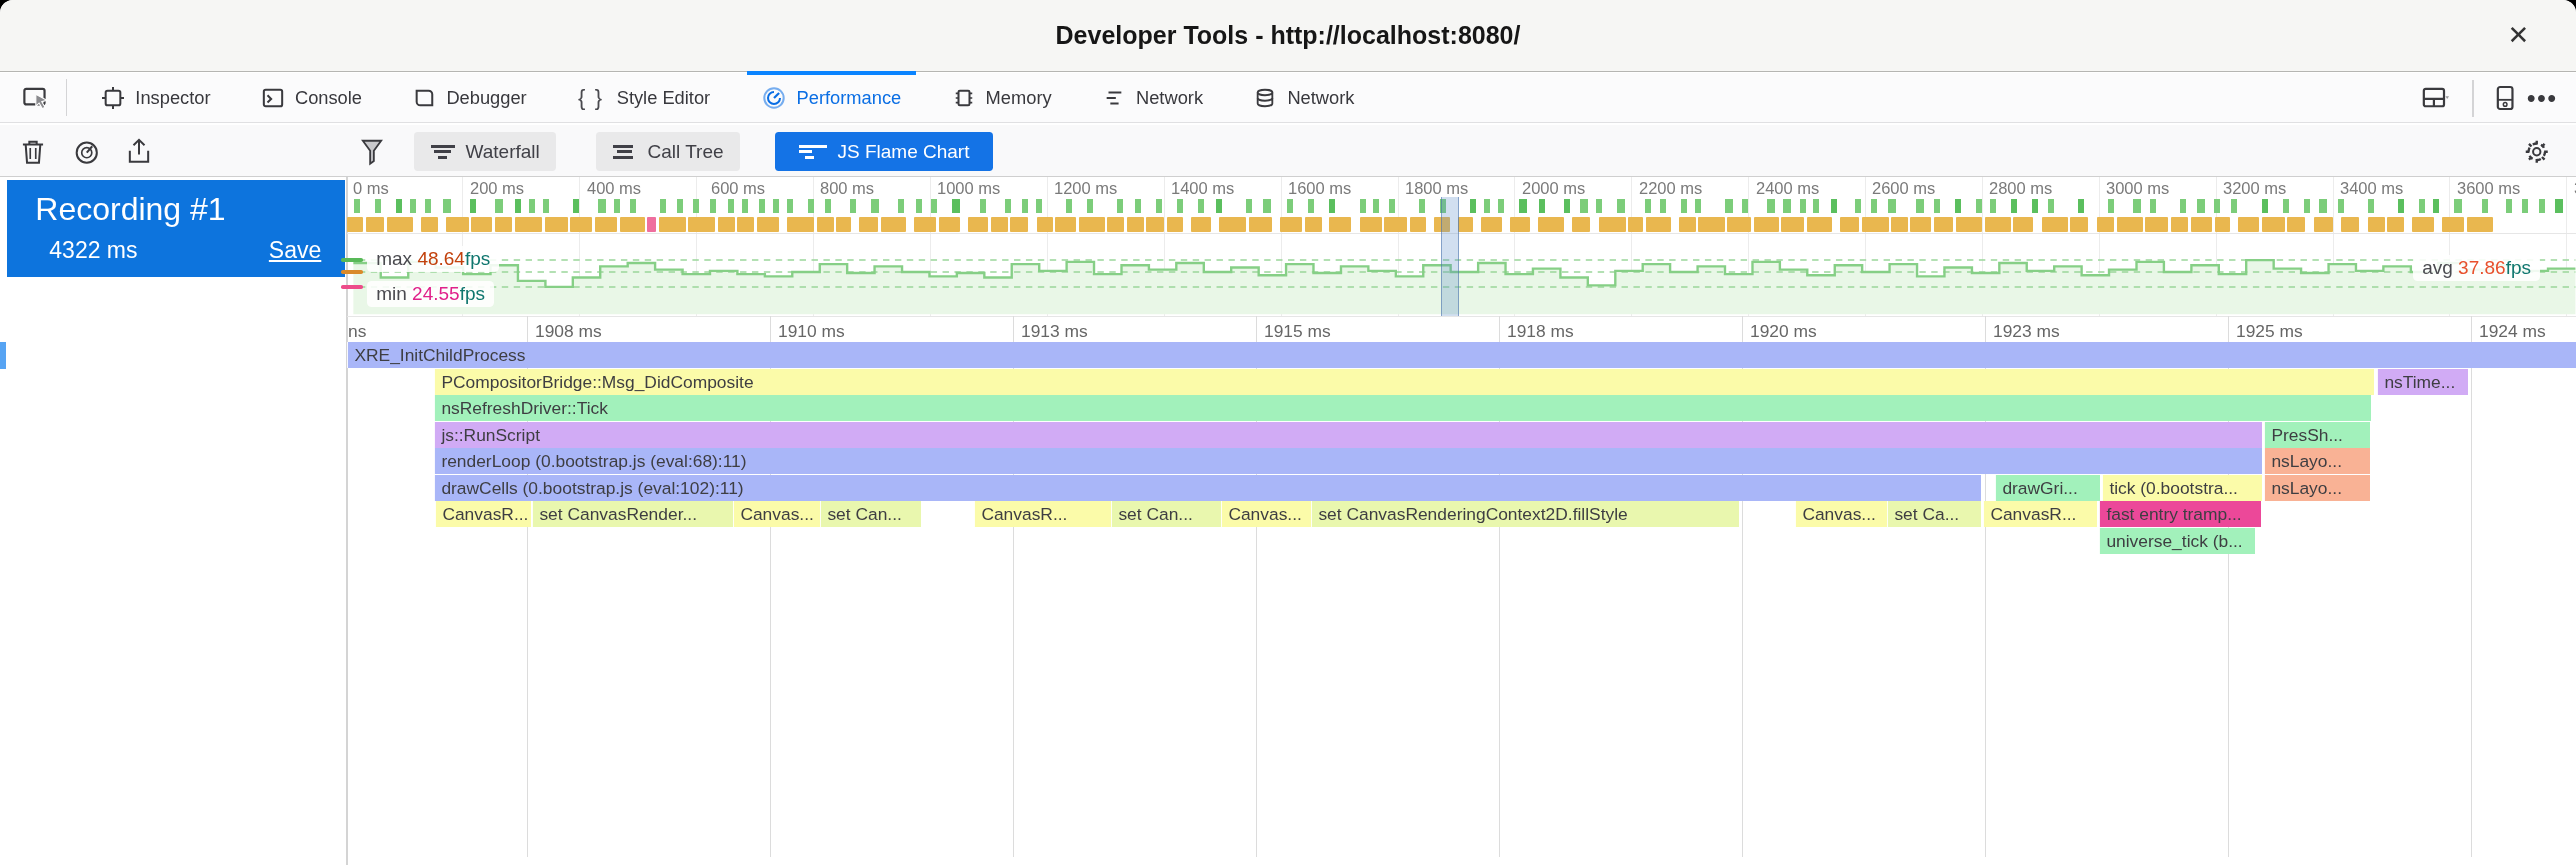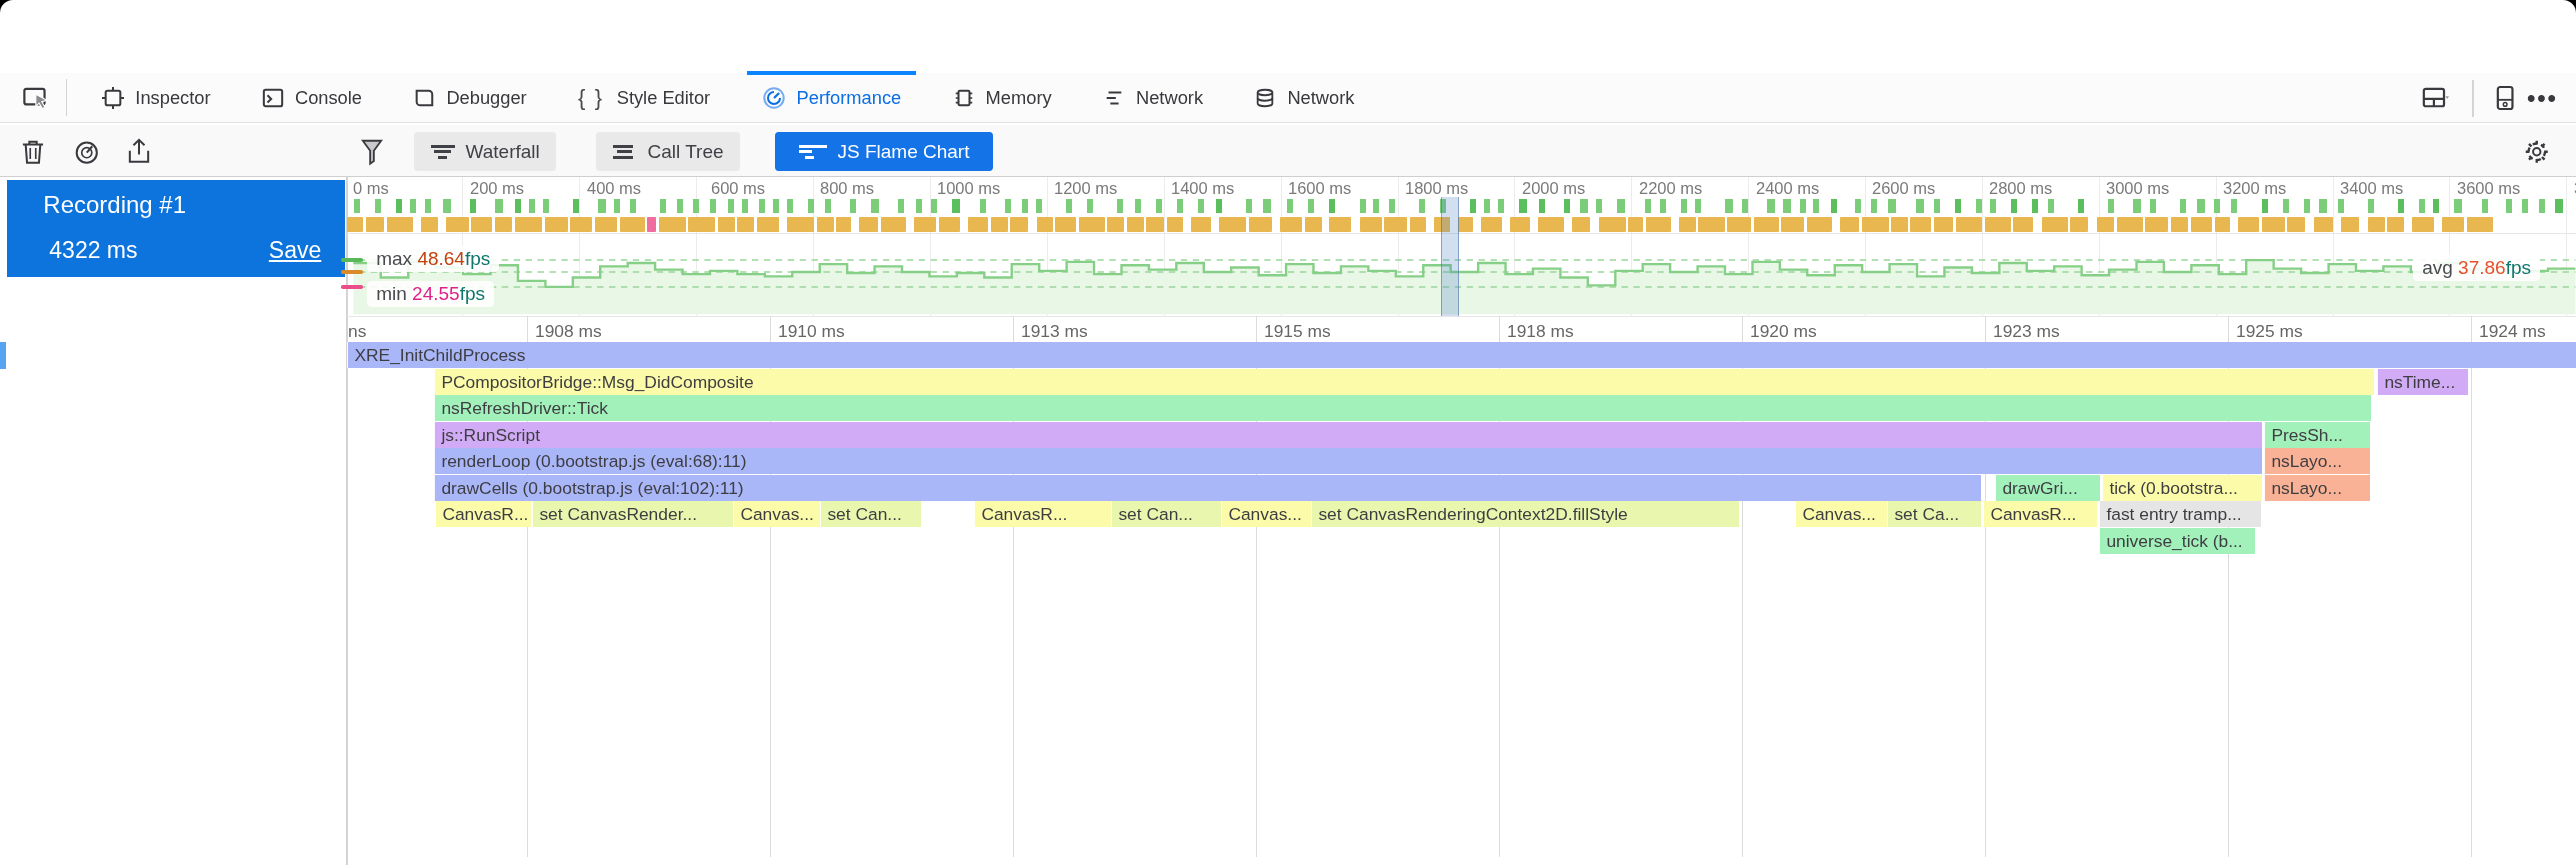--- a/index.html
+++ b/index.html
@@ -29,21 +29,21 @@
   .icon-btn{position:absolute;top:7.3px;width:40px;height:39px;display:flex;align-items:center;justify-content:center;}
   .view-btn{position:absolute;top:7.3px;height:39px;border-radius:3.7px;background:#e9e9ea;color:#404047;
             font-size:19px;display:flex;align-items:center;gap:11px;padding:0 16.5px;white-space:nowrap;}
   .view-btn.active{background:#1473e6;color:#fff;}
   .wf-icon i{display:block;height:2.8px;background:#404047;margin:2.8px 0;}
   .view-btn.active .wf-icon i{background:#fff;}
   
   .splitter{position:absolute;left:346px;top:177px;width:1.8px;height:688px;background:#d4d4d4;}
   .sidebar{position:absolute;left:0;top:177px;width:346px;height:688px;background:#fff;}
   .rec-card{position:absolute;left:7.3px;top:2.8px;width:338px;height:97px;background:#0d74dd;color:#fff;}
-  .rec-title{position:absolute;left:36px;top:11px;font-size:24px;font-weight:400;}
+  .rec-title{position:absolute;left:28px;top:11px;font-size:32px;font-weight:400;}
   .rec-dur{position:absolute;left:42px;top:57px;font-size:23px;}
   .rec-save{position:absolute;right:24px;top:57px;font-size:23px;text-decoration:underline;}
   .rec-strip{position:absolute;left:0;top:165px;width:5.5px;height:26.6px;background:#57a4f3;}
   
   .ov-label{position:absolute;top:179px;font-size:16.5px;color:#7a7a7a;white-space:nowrap;}
   .ov-grid{position:absolute;top:177px;width:0.9px;height:139px;background:#ececec;}
   .g-tick{position:absolute;top:199px;height:13.8px;}
   .marker{position:absolute;top:217px;height:14.7px;border-radius:0.9px;}
   .sep-line{position:absolute;left:347px;width:2229px;height:0.9px;background:#e6e6e6;}
   .fps-pill{position:absolute;background:rgba(255,255,255,.88);border-radius:4.6px;padding:1.8px 9.2px;
@@ -57,20 +57,24 @@
   .dt-grid{position:absolute;top:316px;width:0.9px;height:541px;background:#dcdcdc;}
   .dt-label{position:absolute;top:321px;font-size:17.4px;color:#666;white-space:nowrap;}
   .seg{position:absolute;height:26px;line-height:26px;font-size:17.4px;color:#3e3e42;overflow:hidden;
        white-space:nowrap;padding-left:6.4px;border-left:0.9px solid rgba(255,255,255,.9);}
 </style>
 </head>
 <body>
 
 <div id="app">
 
+  <div class="titlebar">
+    <div class="title">Developer Tools - http://localhost:8080/</div>
+    <div class="close-btn">✕</div>
+  </div>
 
   <div class="tabbar">
     <div class="picker">
       <svg width="27.5" height="24" viewBox="0 0 30 26">
         <rect x="1.5" y="3" width="22" height="17" rx="2" fill="none" stroke="#3a3a3e" stroke-width="2.4"></rect>
         <path d="M14 9 L26 15.5 L20.5 17 L24 23 L21 24.6 L17.6 18.6 L14 22 Z" fill="#8a8a8e" stroke="#fff" stroke-width="1.2"></path>
       </svg>
     </div>
     <div class="tb-sep"></div>
 
@@ -529,18 +533,18 @@
       <div class="seg" style="left: 532px; width: 202px; top: 501px; background: rgb(233, 247, 174);">set CanvasRender...</div>
       <div class="seg" style="left: 733px; width: 87px; top: 501px; background: rgb(251, 251, 169);">Canvas...</div>
       <div class="seg" style="left: 820px; width: 101px; top: 501px; background: rgb(233, 247, 174);">set Can...</div>
       <div class="seg" style="left: 974px; width: 137px; top: 501px; background: rgb(251, 251, 169);">CanvasR...</div>
       <div class="seg" style="left: 1111px; width: 110px; top: 501px; background: rgb(233, 247, 174);">set Can...</div>
       <div class="seg" style="left: 1221px; width: 90px; top: 501px; background: rgb(251, 251, 169);">Canvas...</div>
       <div class="seg" style="left: 1311px; width: 428px; top: 501px; background: rgb(233, 247, 174);">set CanvasRenderingContext2D.fillStyle</div>
       <div class="seg" style="left: 1795px; width: 92px; top: 501px; background: rgb(251, 251, 169);">Canvas...</div>
       <div class="seg" style="left: 1887px; width: 94px; top: 501px; background: rgb(233, 247, 174);">set Ca...</div>
       <div class="seg" style="left: 1983px; width: 114px; top: 501px; background: rgb(251, 251, 169);">CanvasR...</div>
-      <div class="seg" style="left: 2099px; width: 162px; top: 501px; background: #e5e5e5;">fast entry tramp...</div>
+      <div class="seg" style="left: 2099px; width: 162px; top: 501px; background: #ec4899;">fast entry tramp...</div>
       <div class="seg" style="left: 2099px; width: 156px; top: 528px; background: rgb(162, 241, 187);">universe_tick (b...</div>
     </div>
 
 </div>
 
 
 </body></html>

